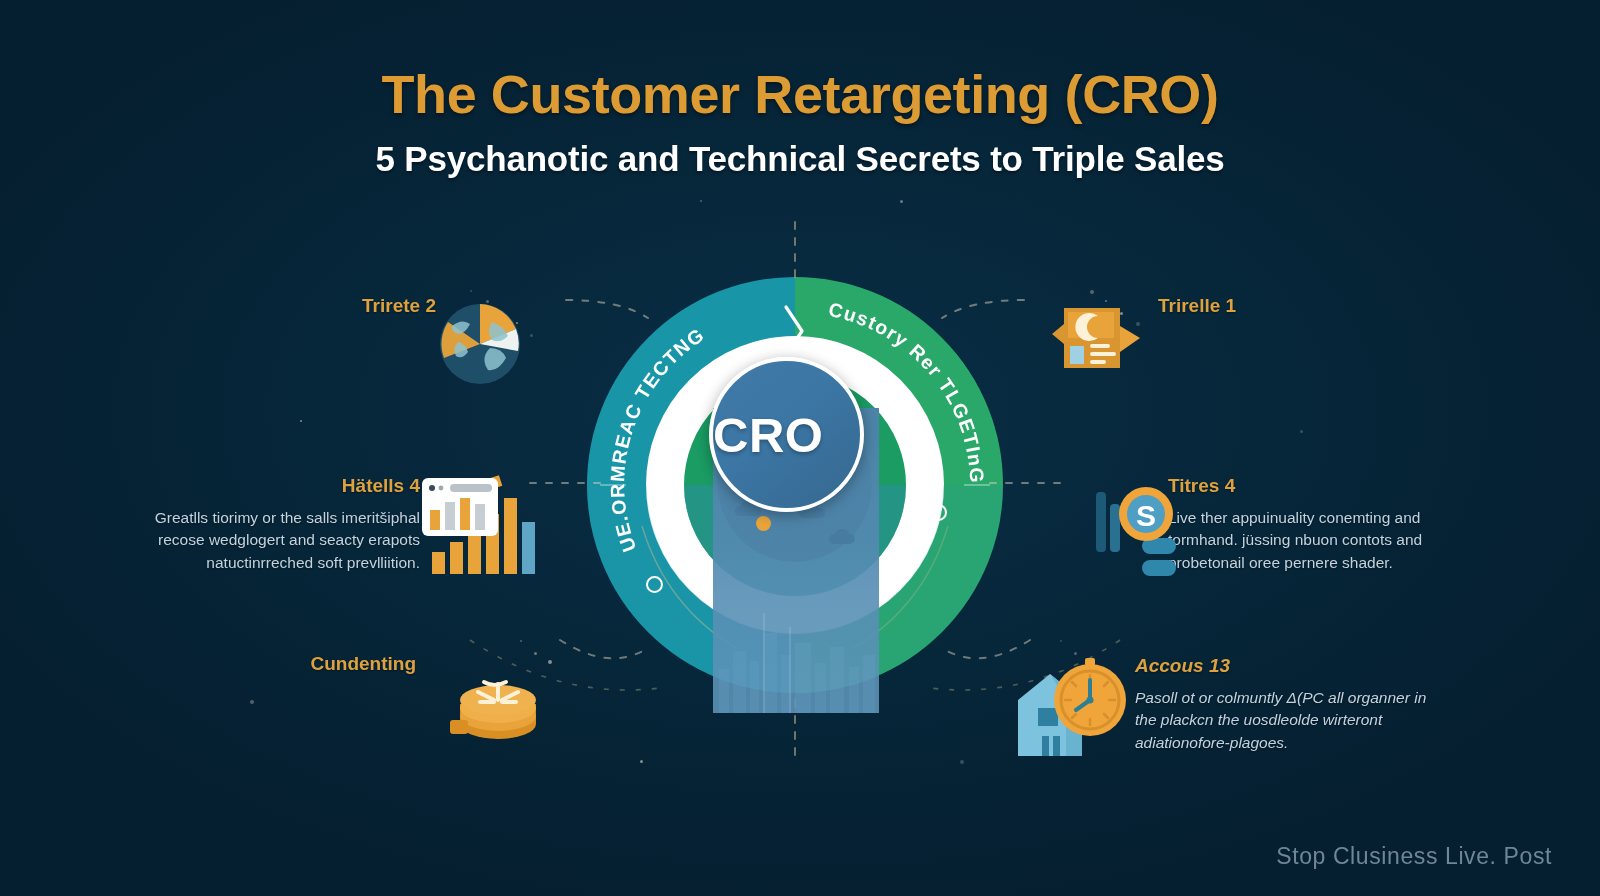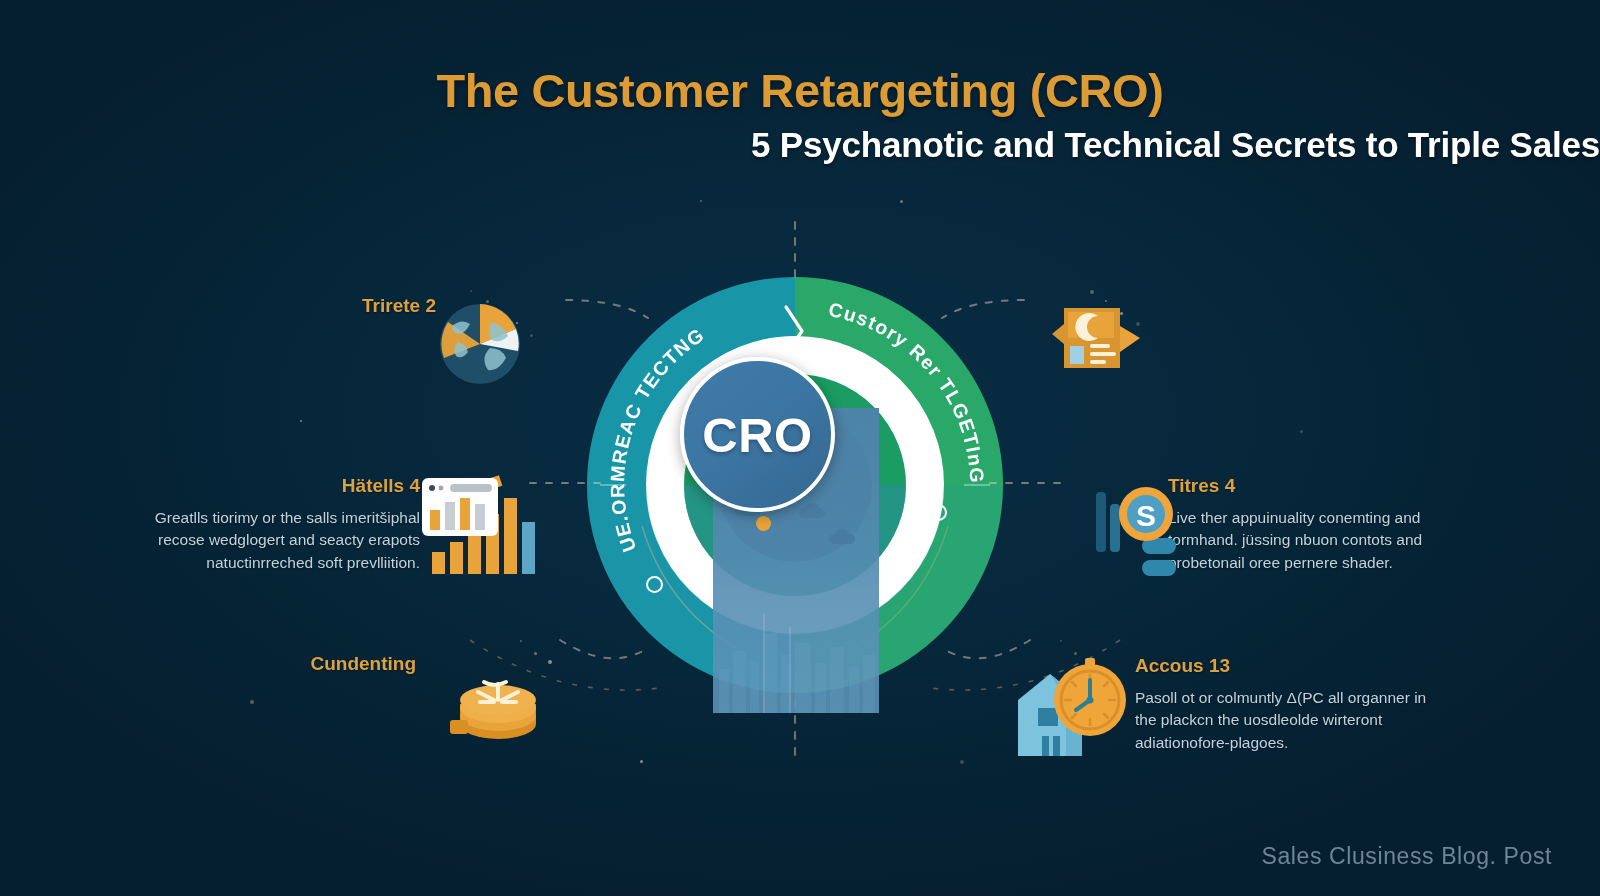--- a/index.html
+++ b/index.html
@@ -12,30 +12,29 @@
   #stage{
     position:relative;
     width:1600px; height:896px;
     background:
       radial-gradient(ellipse 900px 500px at 50% 46%, #0a2e46 0%, #062639 55%, #051f30 100%);
     overflow:hidden;
   }
   
   .header{ position:absolute; top:66px; left:0; width:1600px; text-align:center; }
   .title{
-    font-size:47px; font-weight:bold; color:#dd9b33;
+    font-size:54px; font-weight:bold; color:#dd9b33;
     letter-spacing:-0.4px; line-height:1.05;
     text-shadow:0 2px 4px rgba(0,0,0,.45);
   }
   .subtitle{
-    margin-top:10px;
+    margin-top:16px;
     font-size:35px; font-weight:bold; color:#ffffff;
     letter-spacing:-0.2px;
     text-shadow:0 2px 3px rgba(0,0,0,.4);
-    text-align:right;
   }
 
   
   .diagram{
     position:absolute; left:586px; top:276px;
     width:418px; height:418px;
   }
   .ring-svg{ position:absolute; inset:0; }
 
   .center-photo{
@@ -52,25 +51,25 @@
   .cp-cloud{ position:absolute; width:26px; height:10px; background:#46799e; border-radius:10px; opacity:.75;}
   .cp-cloud:before{ content:""; position:absolute; left:6px; top:-5px; width:14px; height:11px; background:#46799e; border-radius:50%;}
   .cp-sun{ position:absolute; width:15px; height:15px; border-radius:50%; background:#e8a33a;}
   .cp-sky{ position:absolute; left:0; right:0; top:0; height:185px;
            background:linear-gradient(180deg, rgba(72,124,160,.55), rgba(86,142,178,0));}
   .cp-city{ position:absolute; left:0; right:0; bottom:0; height:115px; opacity:.45;}
   .cp-b{ position:absolute; bottom:0; background:#6aa3c6; opacity:.55;}
   .cp-line{ position:absolute; background:rgba(255,255,255,.28);}
 
   .cro-circle{
-    position:absolute; left:94px; top:81px;
+    position:absolute; left:123px; top:81px;
     width:155px; height:155px; border-radius:50%;
     background:linear-gradient(140deg,#3f7aa8 0%,#3c76a4 45%,#35688f 100%);
     border:4px solid #ffffff;
-    display:flex; align-items:center; justify-content:center;
+    display:flex; align-items:center; justify-content:flex-start;
     z-index:4;
     box-shadow:0 3px 14px rgba(0,0,0,.33);
   }
   .cro-text{
     color:#ffffff; font-size:49px; font-weight:bold; letter-spacing:.5px;
     text-shadow:0 2px 4px rgba(0,0,0,.3);
   }
 
   .ring-label{
     position:absolute; inset:0; z-index:5; pointer-events:none;
@@ -97,21 +96,21 @@
     text-shadow:0 1px 2px rgba(0,0,0,.35);
   }
   .left-block{ text-align:right; }
   .right-block{ text-align:left; }
 
   .b1{ left:126px; top:296px; }
   .b2{ left:110px; top:476px; }
   .b3{ left:106px; top:654px; }
   .b4{ left:1158px; top:296px; }
   .b5{ left:1168px; top:476px; }
-  .b6{ left:1135px; top:656px; }
+  .b6{ left:1135px; top:656px;font-style:italic; }
 
   
   .icon{ position:absolute; }
   .icon svg{ display:block; }
 
   .i-globe{ left:432px; top:296px; }
   .i-chart{ left:420px; top:472px; }
   .i-coins{ left:450px; top:658px; }
   .i-tag{   left:1044px; top:298px; }
   .i-coin{  left:1096px; top:478px; }
@@ -276,20 +275,21 @@
   </div>
   <div class="block left-block b2">
     <div class="b-title">Hätells 4</div>
     <div class="b-body">Greatlls tiorimy or the salls imeritšiphal recose wedglogert and seacty erapots natuctinrreched soft prevlliition.</div>
   </div>
   <div class="block left-block b3">
     <div class="b-title">Cundenting</div>
   </div>
 
   <div class="block right-block b4">
+    <div class="b-title">Trirelle 1</div>
   </div>
   <div class="block right-block b5">
     <div class="b-title">Titres 4</div>
     <div class="b-body">Live ther appuinuality conemting and tormhand. jüssing nbuon contots and probetonail oree pernere shader.</div>
   </div>
   <div class="block right-block b6">
     <div class="b-title">Accous 13</div>
     <div class="b-body">Pasoll ot or colmuntly Δ(PC all organner in the plackcn the uosdleolde wirteront adiationofore-plagoes.</div>
   </div>
 
@@ -405,15 +405,15 @@
         </g>
         <g stroke="#2e7f93" stroke-width="4" stroke-linecap="round">
           <line x1="84" y1="52" x2="84" y2="32"></line>
           <line x1="84" y1="52" x2="70" y2="62"></line>
         </g>
         <circle cx="84" cy="52" r="3.5" fill="#2e7f93"></circle>
       </g>
     </svg>
   </div>
 
-  <div class="footer">Sales Clusiness Blog. Post</div>
+  <div class="footer">Stop Clusiness Live. Post</div>
 
 </div>
 
 </body></html>

